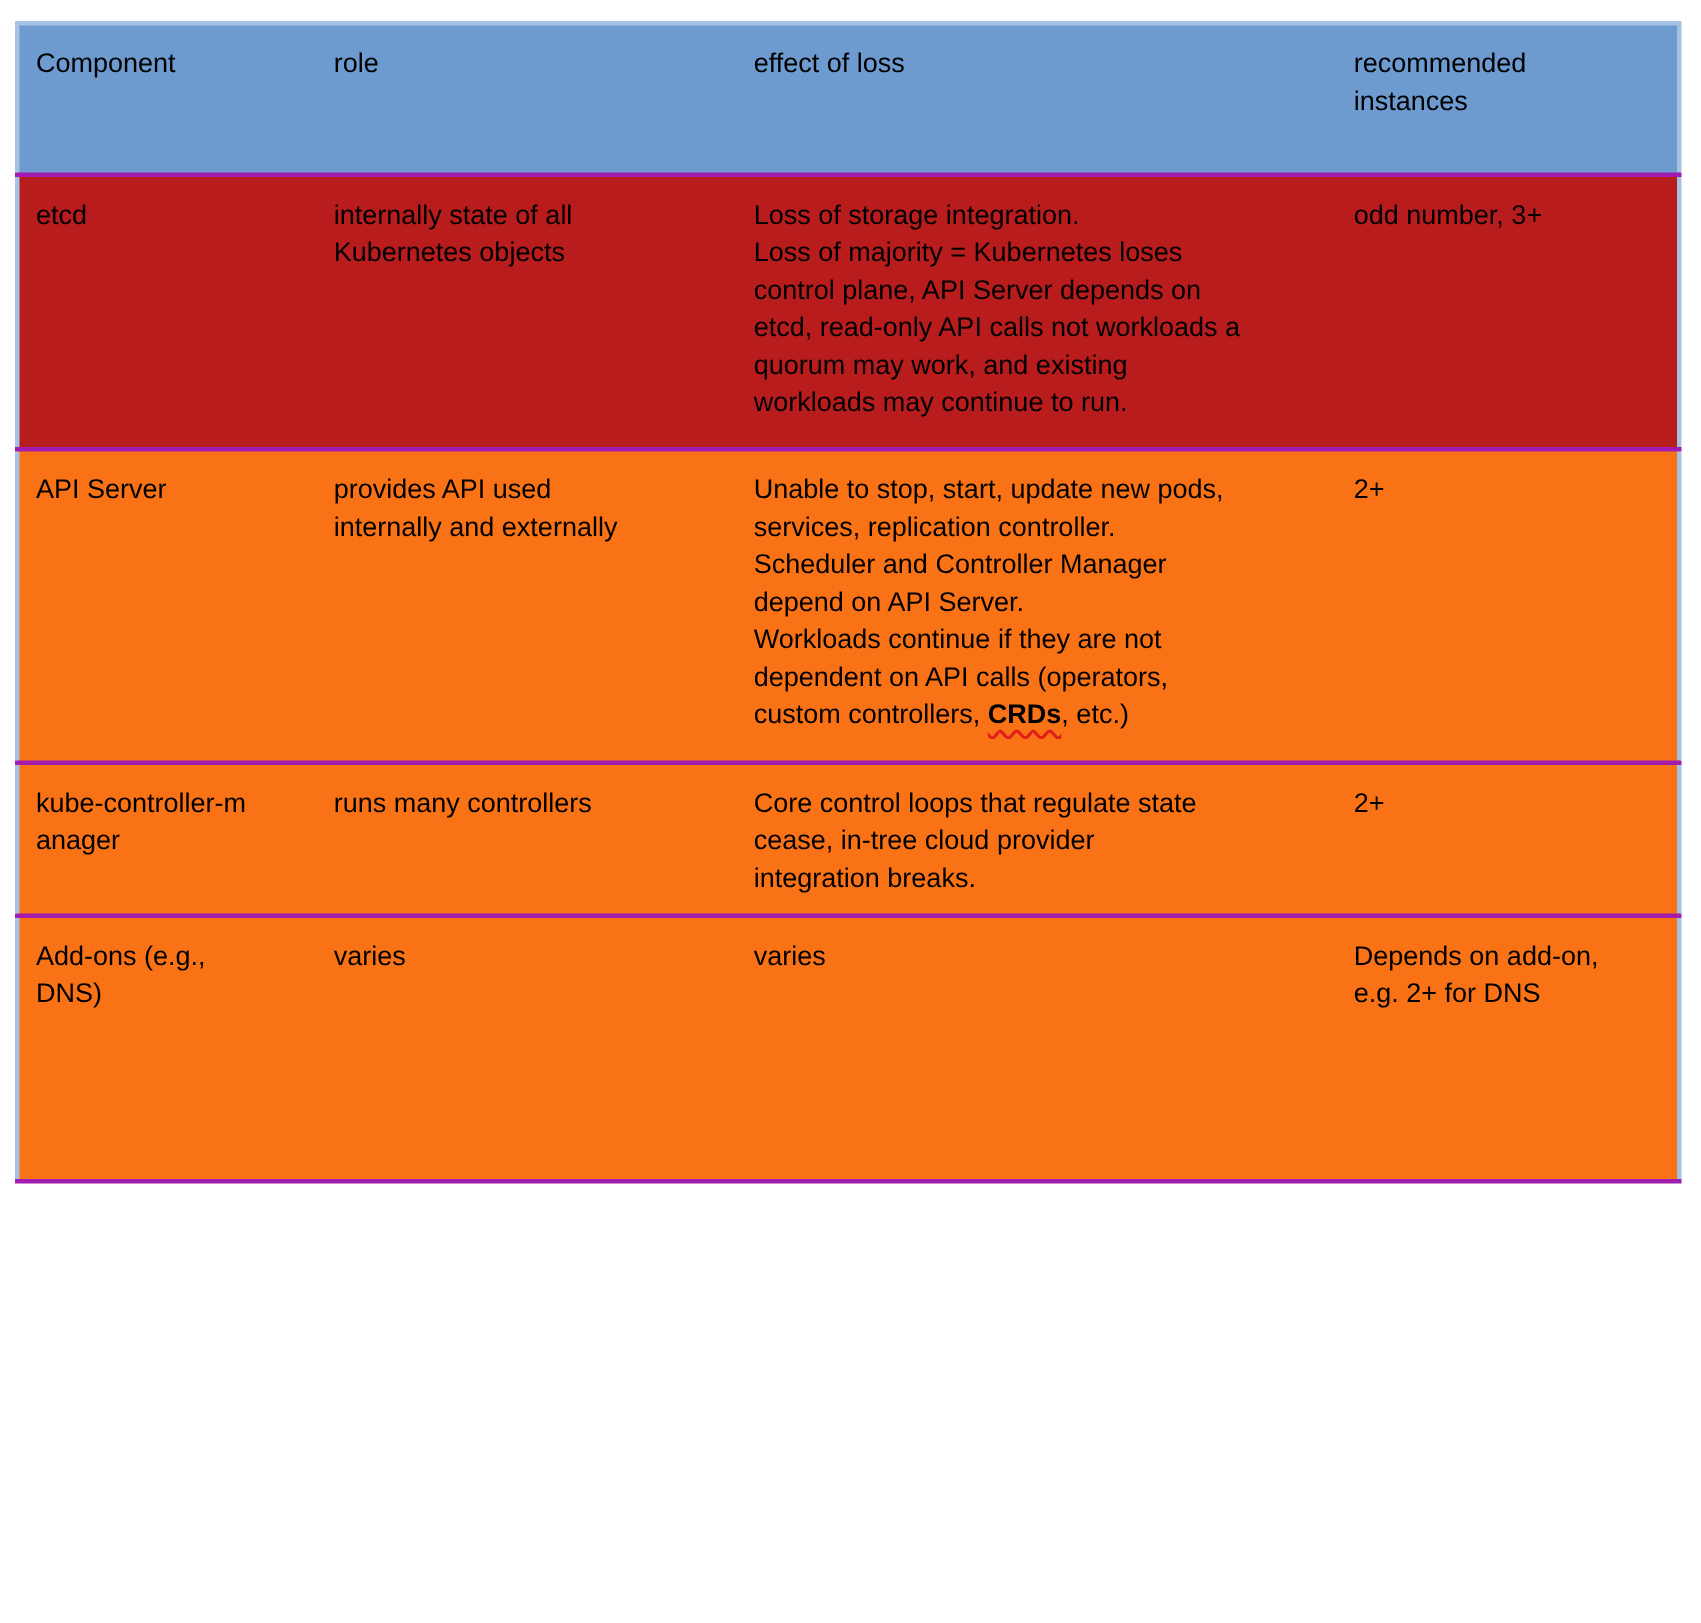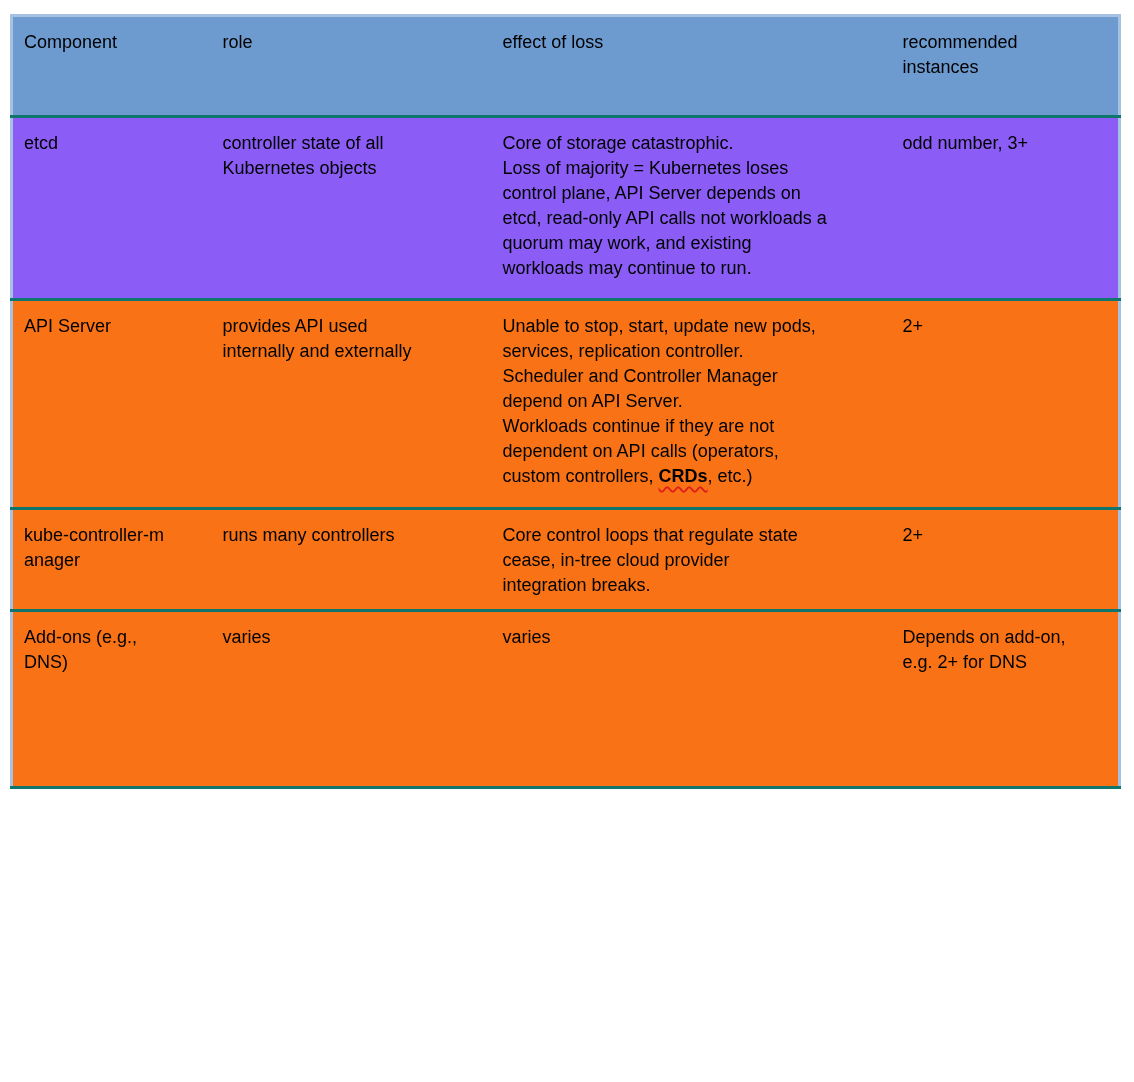--- a/index.html
+++ b/index.html
@@ -21,31 +21,31 @@
     top: 14px;
     width: 1111px;
     border-collapse: collapse;
     table-layout: fixed;
     border: 3px solid #a5c2e2;
     font-size: 18px;
     line-height: 25px;
   }
   table.components-table tr {
     border-top: 3px solid #a5c2e2;
-    border-bottom: 3px solid #0f766e;
+    border-bottom: 3px solid #a21caf;
   }
   thead tr {
     background: #6d9bd0;
     height: 101px;
   }
   tbody tr {
     background: #f97316;
   }
   tbody tr.shaded {
-    background: #8b5cf6;
+    background: #b91c1c;
   }
   tbody tr:nth-child(1) { height: 183px; }
   tbody tr:nth-child(2) { height: 209px; }
   tbody tr:nth-child(3) { height: 102px; }
   tbody tr:nth-child(4) { height: 177px; }
   tbody tr:nth-child(5) { height: 142px; }
   tbody tr:nth-child(6) { height: 140px; }
   th, td {
     vertical-align: top;
     text-align: left;
@@ -87,25 +87,25 @@
             <div>instances</div>
           </th>
       </tr>
     </thead>
     <tbody>
         <tr class="shaded">
           <td>
             <div>etcd</div>
           </td>
           <td>
-            <div>controller state of all</div>
+            <div>internally state of all</div>
             <div>Kubernetes objects</div>
           </td>
           <td>
-            <div>Core of storage catastrophic.</div>
+            <div>Loss of storage integration.</div>
             <div>Loss of majority = Kubernetes loses</div>
             <div>control plane, API Server depends on</div>
             <div>etcd, read-only API calls not workloads a</div>
             <div>quorum may work, and existing</div>
             <div>workloads may continue to run.</div>
           </td>
           <td>
             <div>odd number, 3+</div>
           </td>
         </tr>

